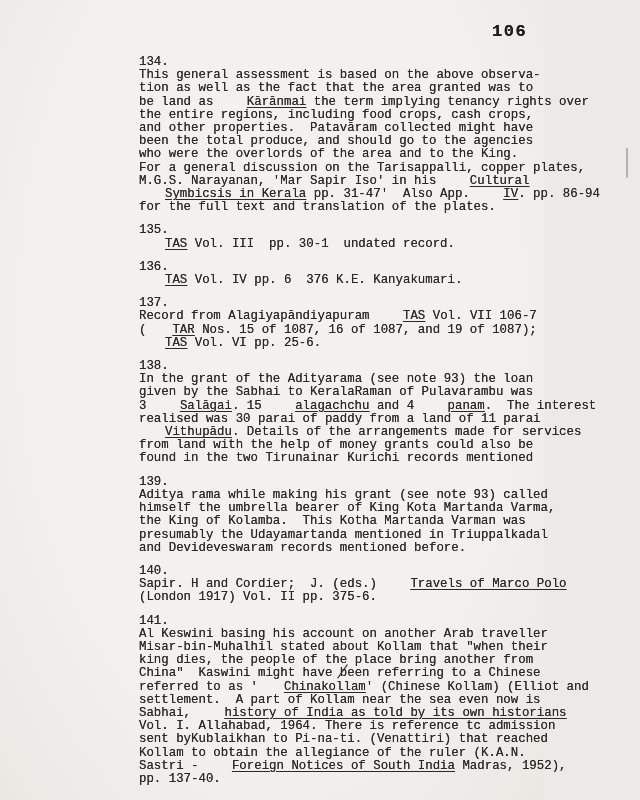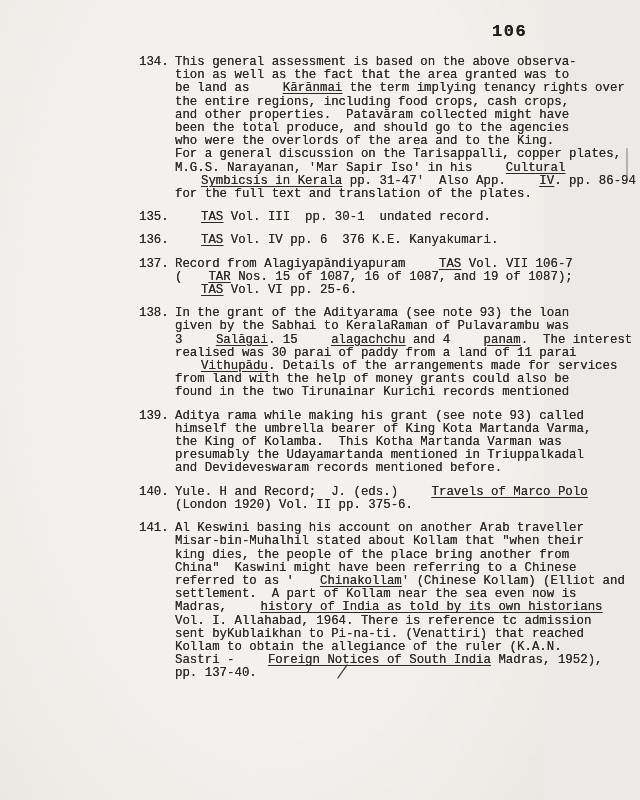--- a/index.html
+++ b/index.html
@@ -35,20 +35,21 @@
     position: absolute;
     top: 56px;
     left: 139px;
     width: 482px;
     font-size: 12.4px;
     line-height: 13.2px;
   }
   .note {
     display: flex;
     margin-bottom: 10px;
+    flex-direction: column;
   }
   .note-num {
     flex: none;
     width: 36px;
     text-shadow: 0 0 0.5px rgba(43,41,38,0.85);
   }
   .note-body {
     flex: 1;
   }
   .line {
@@ -139,34 +140,34 @@
           <div class="line"><span>Aditya rama while making his grant (see note 93) called</span></div>
           <div class="line"><span>himself the umbrella bearer of King Kota Martanda Varma,</span></div>
           <div class="line"><span>the King of Kolamba.  This Kotha Martanda Varman was</span></div>
           <div class="line"><span>presumably the Udayamartanda mentioned in Triuppalkadal</span></div>
           <div class="line"><span>and Devideveswaram records mentioned before.</span></div>
         </div>
       </div>
       <div class="note">
         <span class="note-num">140.</span>
         <div class="note-body">
-          <div class="line"><span>Yule. H and Record;  J. (eds.) </span><span class="u">Travels of Marco Polo</span></div>
-          <div class="line"><span>(London 1920) Vol. II pp. 375-6.</span></div>
+          <div class="line"><span>Sapir. H and Cordier;  J. (eds.) </span><span class="u">Travels of Marco Polo</span></div>
+          <div class="line"><span>(London 1917) Vol. II pp. 375-6.</span></div>
         </div>
       </div>
       <div class="note">
         <span class="note-num">141.</span>
         <div class="note-body">
           <div class="line"><span>Al Keswini basing his account on another Arab traveller</span></div>
           <div class="line"><span>Misar-bin-Muhalhil stated about Kollam that "when their</span></div>
           <div class="line"><span>king dies, the people of the place bring another from</span></div>
           <div class="line"><span>China"  Kaswini might have been referring to a Chinese</span></div>
           <div class="line"><span>referred to as '</span><span class="u">Chinakollam</span><span>' (Chinese Kollam) (Elliot and</span></div>
           <div class="line"><span>settlement.  A part of Kollam near the sea even now is</span></div>
-          <div class="line"><span>Madras, </span><span class="u">history of India as told by its own historians</span></div>
+          <div class="line"><span>Sabhai, </span><span class="u">history of India as told by its own historians</span></div>
           <div class="line"><span>Vol. I. Allahabad, 1964. There is reference tc admission</span></div>
           <div class="line"><span>sent byKublaikhan to Pi-na-ti. (Venattiri) that reached</span></div>
           <div class="line"><span>Kollam to obtain the allegiance of the ruler (K.A.N.</span></div>
           <div class="line"><span>Sastri - </span><span class="u">Foreign Notices of South India</span><span> Madras, 1952),</span></div>
           <div class="line"><span>pp. 137-40.</span></div>
         </div>
       </div>
     </div>
 
   <div class="slash-mark">/</div>

